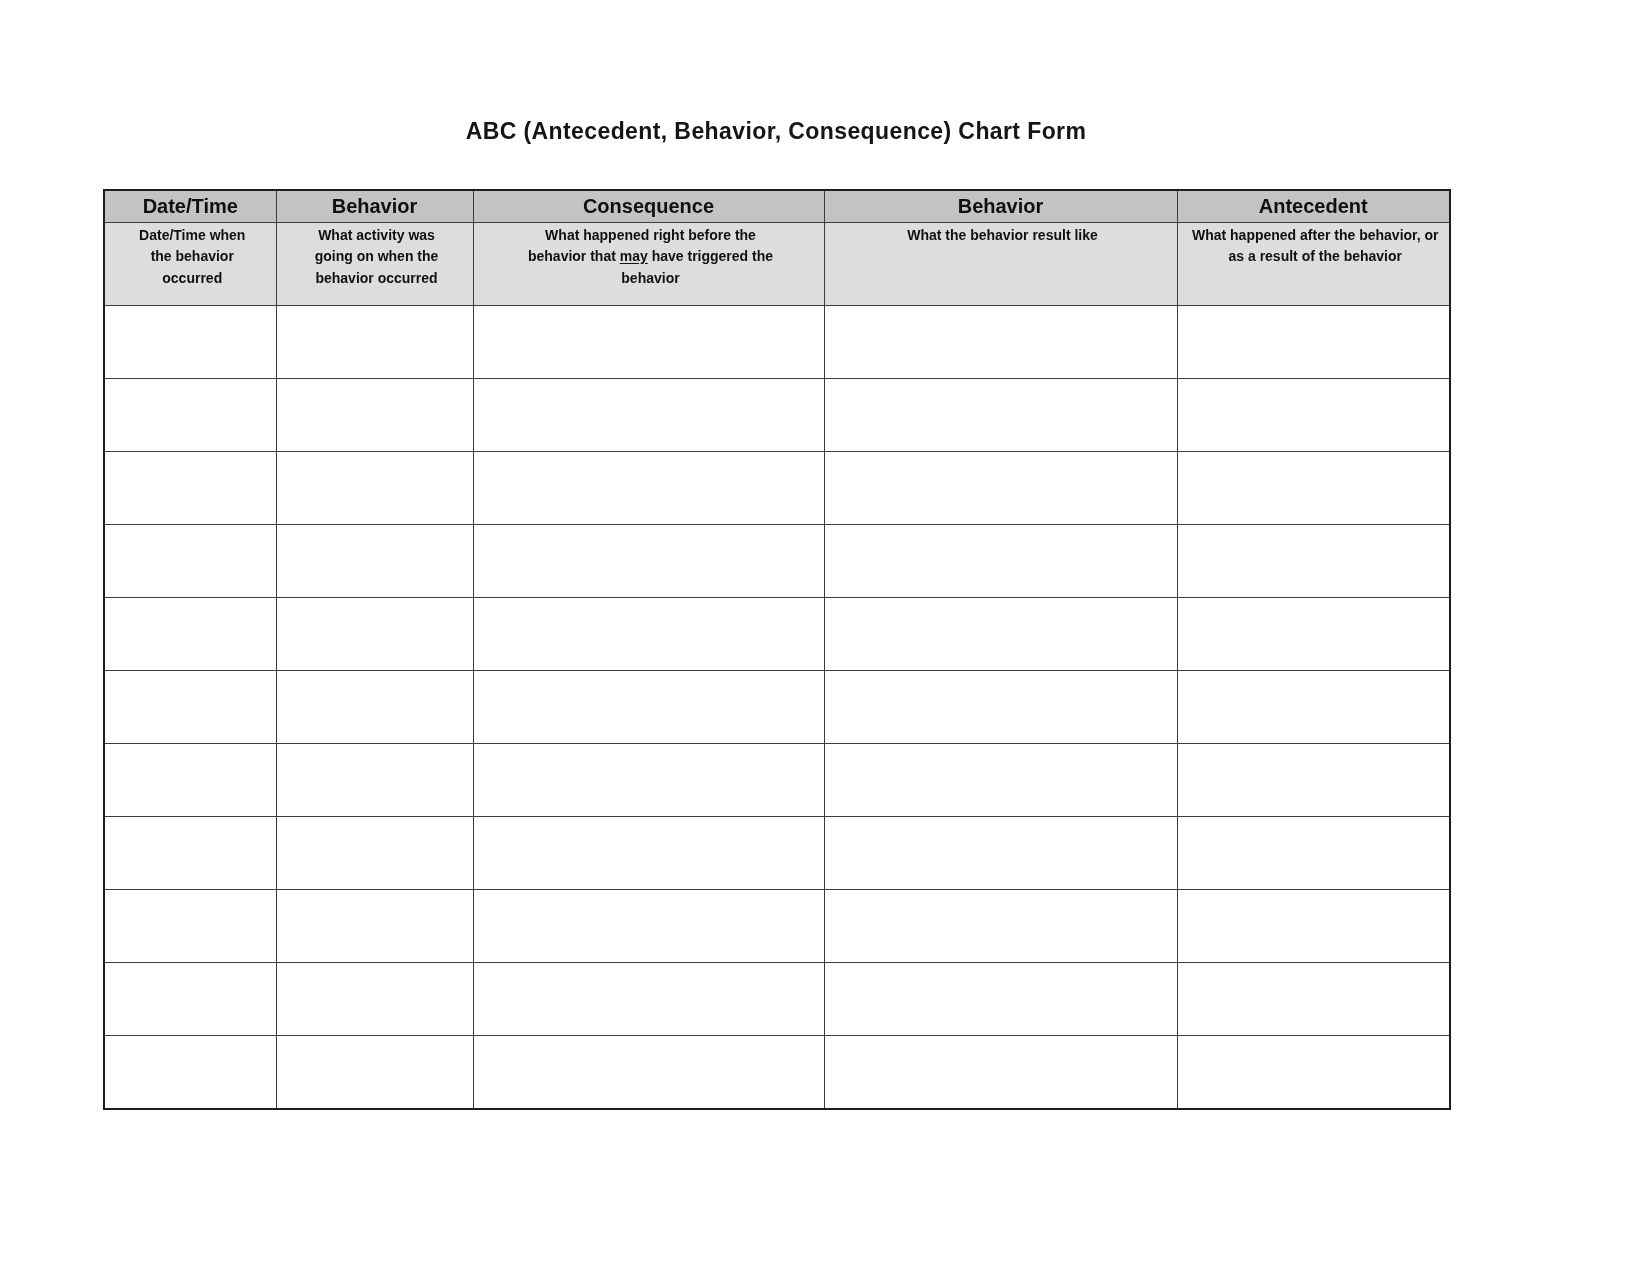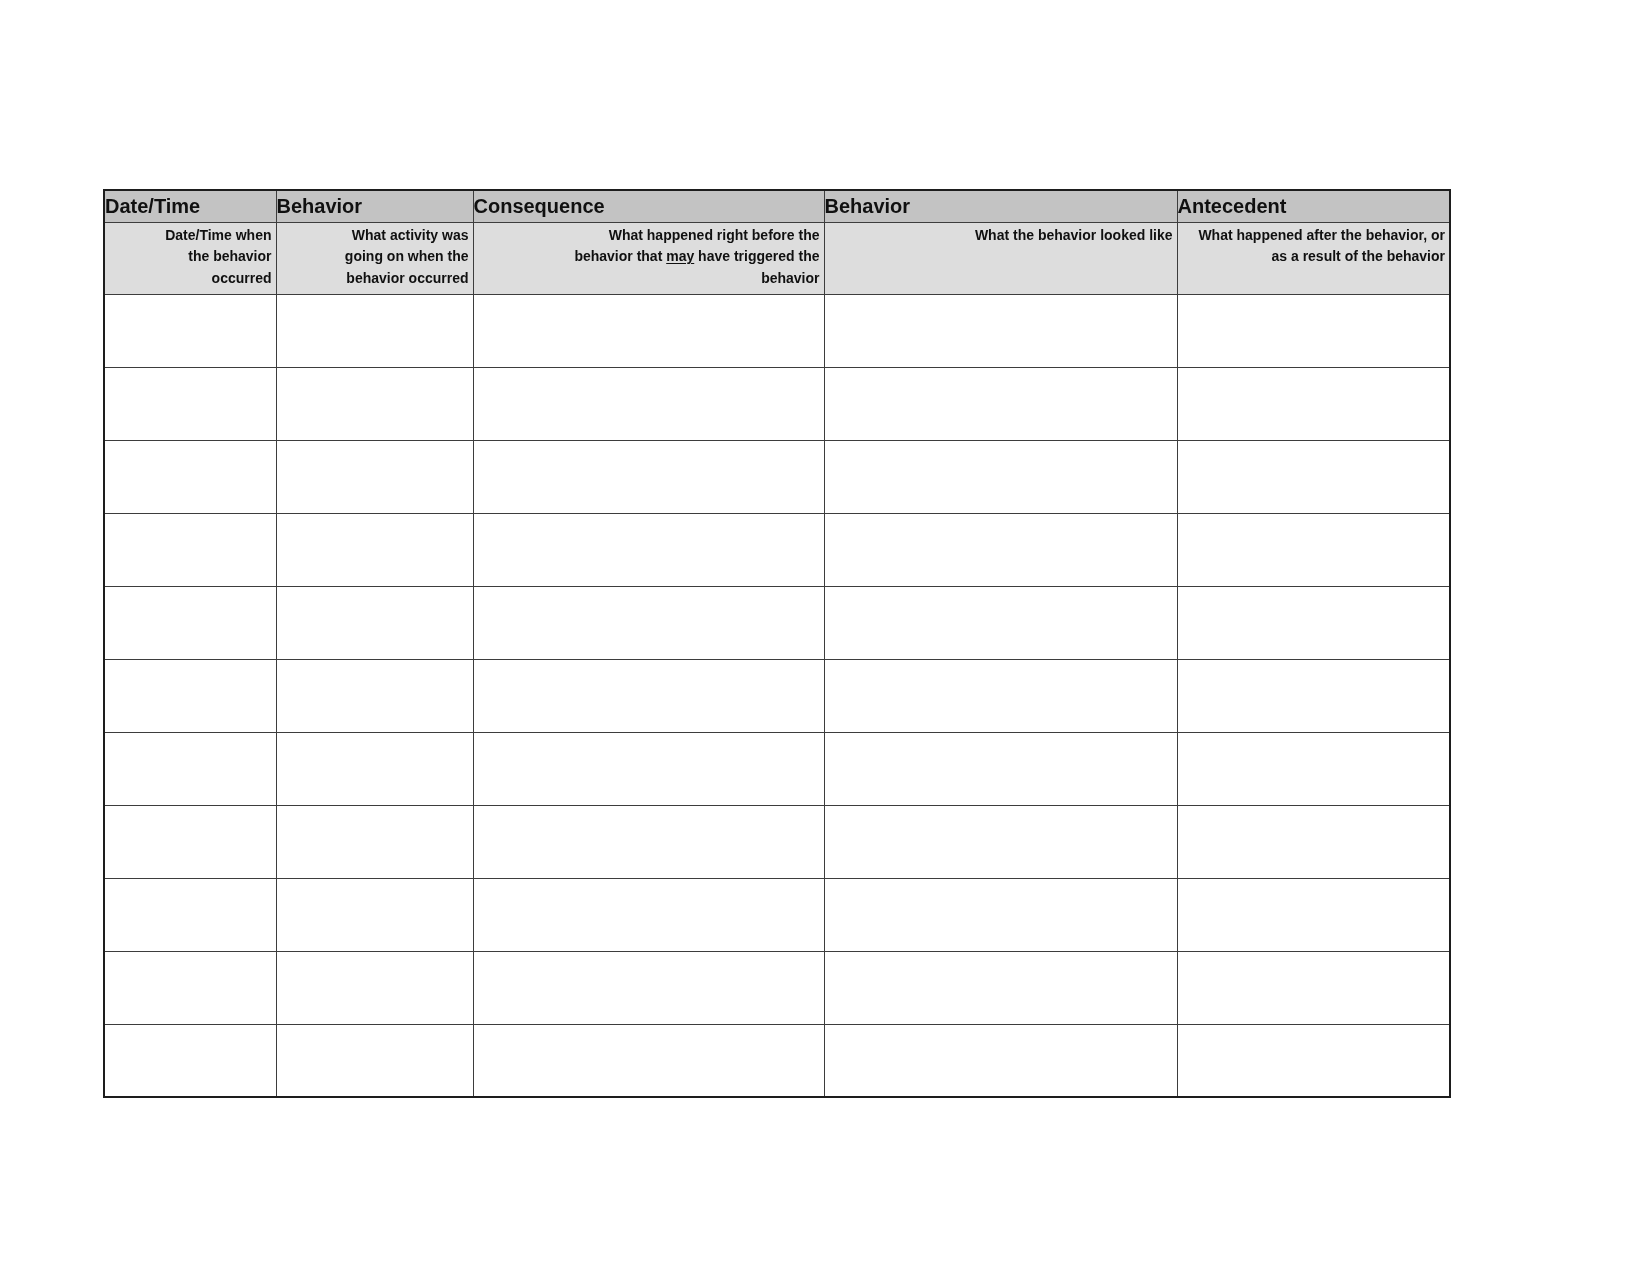--- a/index.html
+++ b/index.html
@@ -41,49 +41,50 @@
   }
   .abc-table th, .abc-table td {
     border: 1px solid var(--border);
     overflow: hidden;
   }
   tr.header-row th {
     height: 32px;
     background: var(--header-bg);
     font-size: 20px;
     font-weight: bold;
-    text-align: left;
+    text-align: center;
     vertical-align: middle;
     padding: 0;
     color: #101010;
     margin-left: 12px;
   }
   tr.desc-row td {
     height: 72px;
     background: var(--desc-bg);
     font-size: 14px;
     font-weight: bold;
     vertical-align: top;
-    text-align: right;
-    padding: 2px 4px 4px 8px;
+    text-align: center;
+    padding: 2px 4px 16px 8px;
     line-height: 21.5px;
     white-space: nowrap;
     color: #101010;
   }
   tbody.data-rows td {
     height: 73px;
     background: #ffffff;
   }
   u { text-underline-offset: 2px; }
 </style>
 </head>
 <body>
 
 <div class="page">
 
+  <h1 class="title">ABC (Antecedent, Behavior, Consequence) Chart Form</h1>
 
   <table class="abc-table">
     <colgroup>
       <col style="width:172px">
       <col style="width:197px">
       <col style="width:351px">
       <col style="width:353px">
       <col style="width:273px">
     </colgroup>
     <thead>
@@ -91,21 +92,21 @@
         <th>Date/Time</th>
         <th>Behavior</th>
         <th>Consequence</th>
         <th>Behavior</th>
         <th>Antecedent</th>
       </tr>
       <tr class="desc-row">
         <td>Date/Time when<br>the behavior<br>occurred</td>
         <td>What activity was<br>going on when the<br>behavior occurred</td>
         <td>What happened right before the<br>behavior that <u>may</u> have triggered the<br>behavior</td>
-        <td>What the behavior looked like</td>
+        <td>What the behavior result like</td>
         <td>What happened after the behavior, or<br>as a result of the behavior</td>
       </tr>
     </thead>
     <tbody class="data-rows">
         <tr>
           <td></td>
           <td></td>
           <td></td>
           <td></td>
           <td></td>

